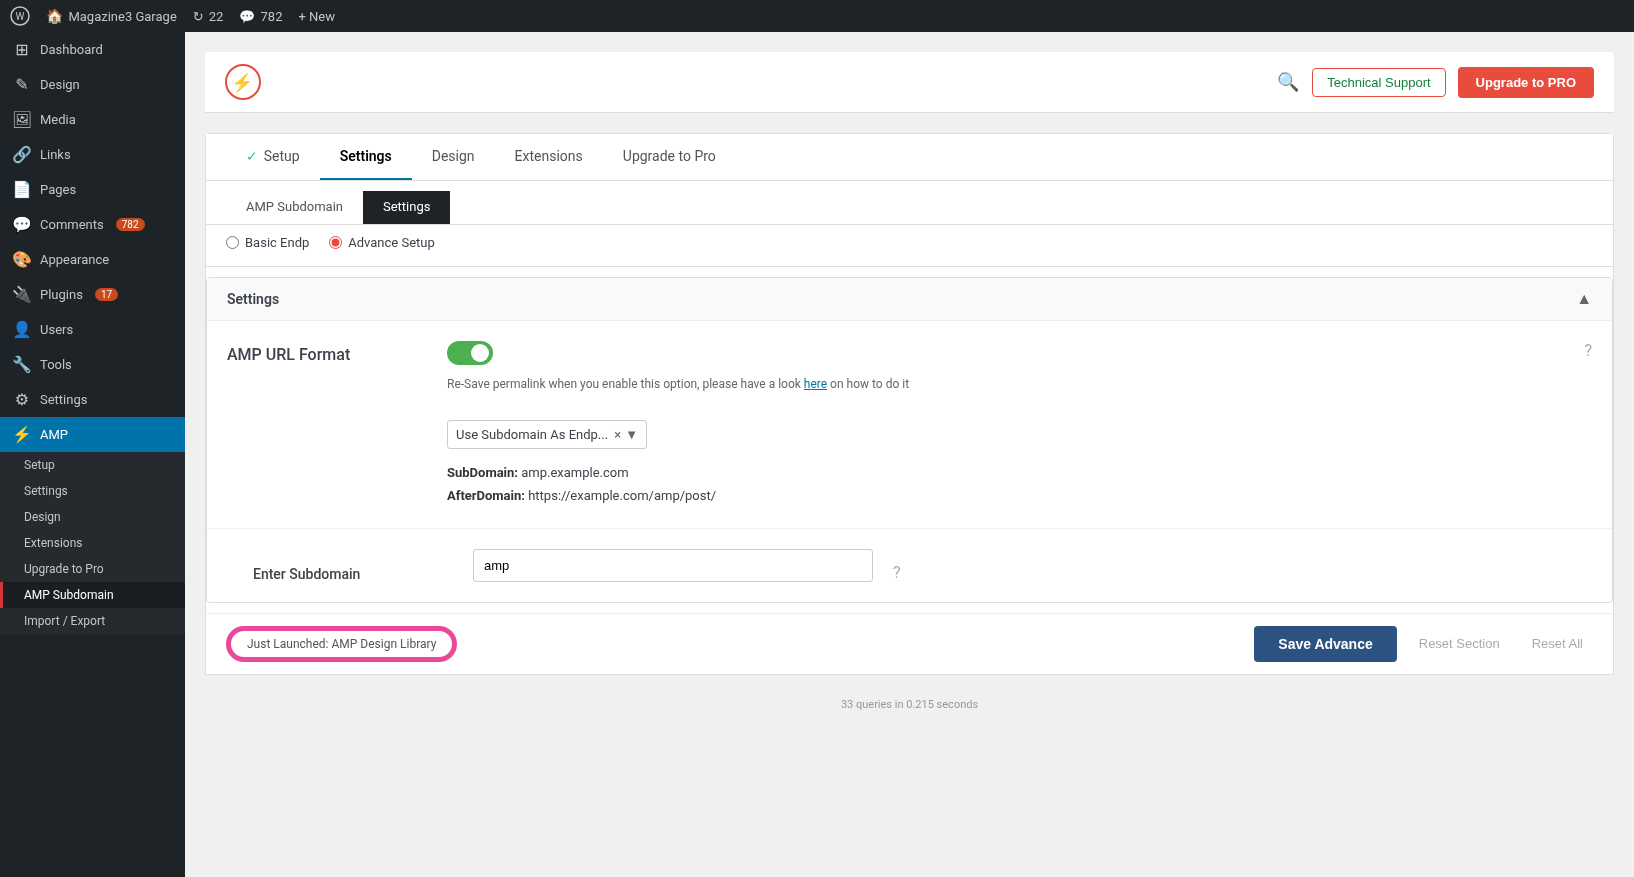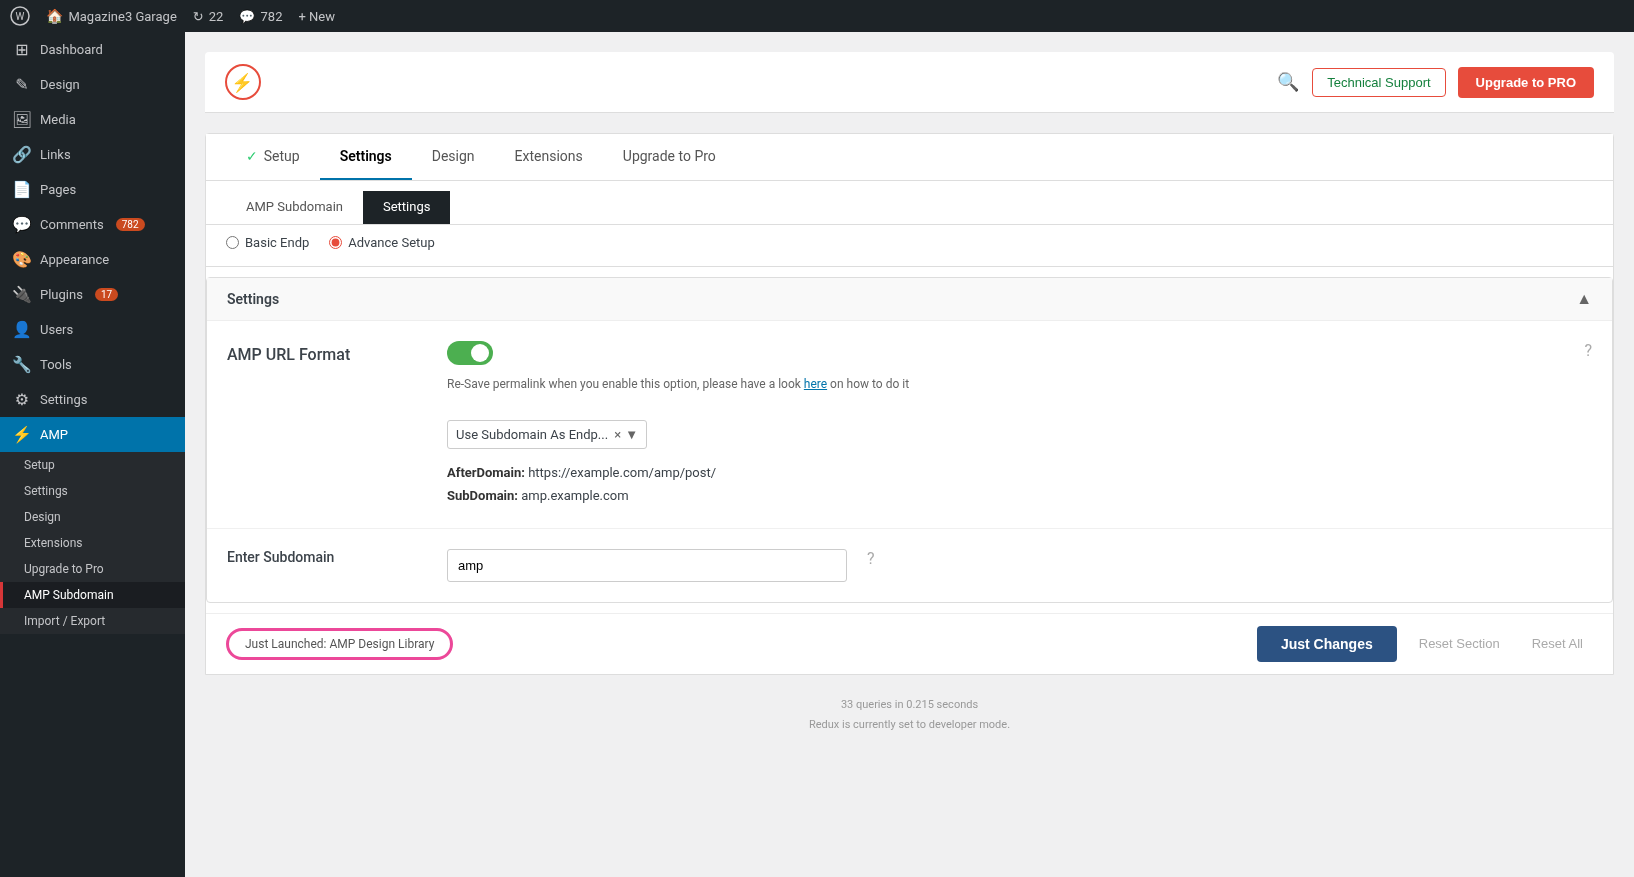--- a/index.html
+++ b/index.html
@@ -262,22 +262,23 @@
     .select-x { color: #666; margin-right: 4px; cursor: pointer; }
     .select-arrow { color: #666; }
 
     .domain-info { margin-top: 12px; font-size: 13px; line-height: 1.8; }
     .domain-info strong { color: #333; }
 
     
     .subdomain-row {
       padding: 20px;
       display: flex;
-      align-items: flex-start;
+      align-items: flex-end;
       gap: 20px;
+      margin-left: 26px;
     }
     .subdomain-label { width: 200px; font-size: 14px; font-weight: 500; flex-shrink: 0; }
     .subdomain-input {
       flex: 1; max-width: 400px;
       border: 1px solid #ccc;
       border-radius: 3px;
       padding: 8px 10px;
       font-size: 13px;
     }
 
@@ -286,21 +287,21 @@
       display: flex;
       align-items: center;
       justify-content: flex-end;
       padding: 12px 20px;
       background: #fff;
       border-top: 1px solid #eee;
       gap: 12px;
       margin-top: 10px;
     }
     .launched-badge {
-      border: 3px solid #ec4899;
+      border: 5px solid #ec4899;
       border-radius: 20px;
       padding: 6px 16px;
       font-size: 12px;
       color: #555;
       margin-right: auto;
     }
     .save-btn {
       background: #2c5282;
       color: #fff;
       border: none;
@@ -518,41 +519,40 @@
 
             <div style="margin-top:27px;">
               <div class="select-wrapper">
                 <span class="select-text">Use Subdomain As Endp...</span>
                 <span class="select-x">×</span>
                 <span class="select-arrow">▼</span>
               </div>
             </div>
 
             <div class="domain-info">
+              <div><strong>SubDomain:</strong> <span>amp.example.com</span></div>
               <div><strong>AfterDomain:</strong> <span>https://example.com/amp/post/</span></div>
-              <div><strong>SubDomain:</strong> <span>amp.example.com</span></div>
             </div>
           </div>
           <span class="help-icon">?</span>
         </div>
 
         <div class="subdomain-row">
           <div class="subdomain-label">Enter Subdomain</div>
           <input type="text" class="subdomain-input" value="amp" style="">
           <span class="help-icon">?</span>
         </div>
       </div>
 
       <div class="footer-bar">
         <div class="launched-badge">Just Launched: AMP Design Library</div>
-        <button class="save-btn">Just Changes</button>
+        <button class="save-btn">Save Advance</button>
         <button class="reset-section-btn">Reset Section</button>
         <button class="reset-all-btn">Reset All</button>
       </div>
     </div>
 
     <div class="footer-info">
       <div>33 queries in 0.215 seconds</div>
-      <div>Redux is currently set to developer mode.</div>
     </div>
 
   </div>
 </div>
 
 </body></html>

